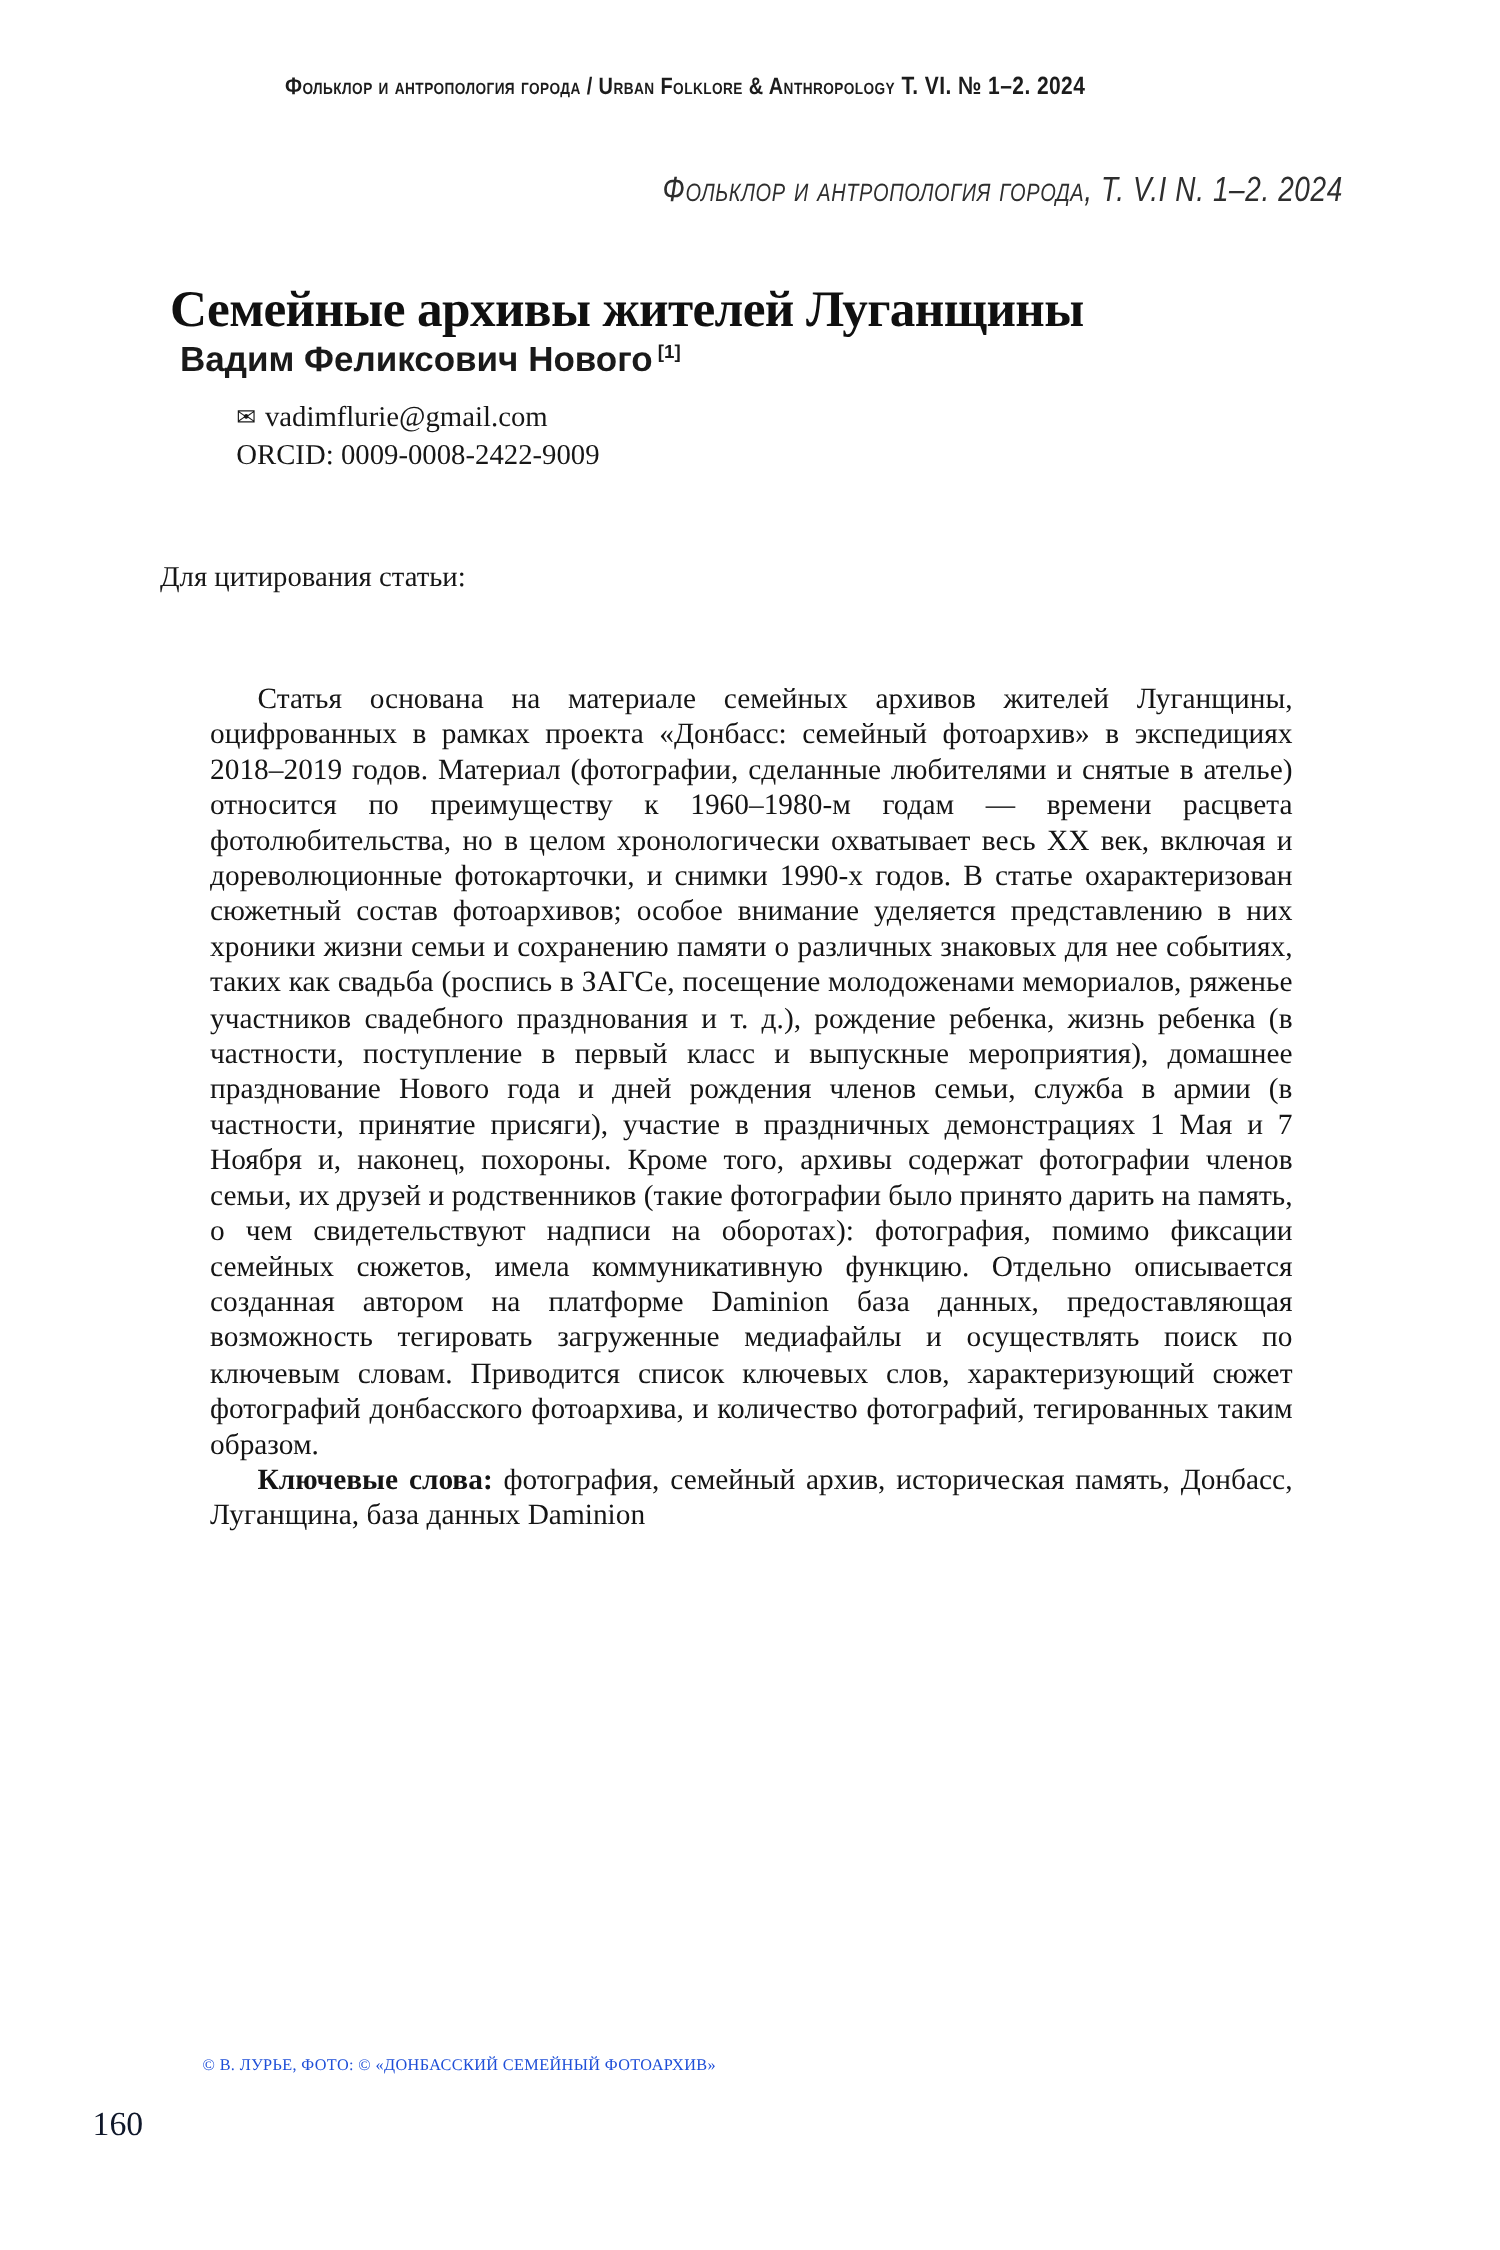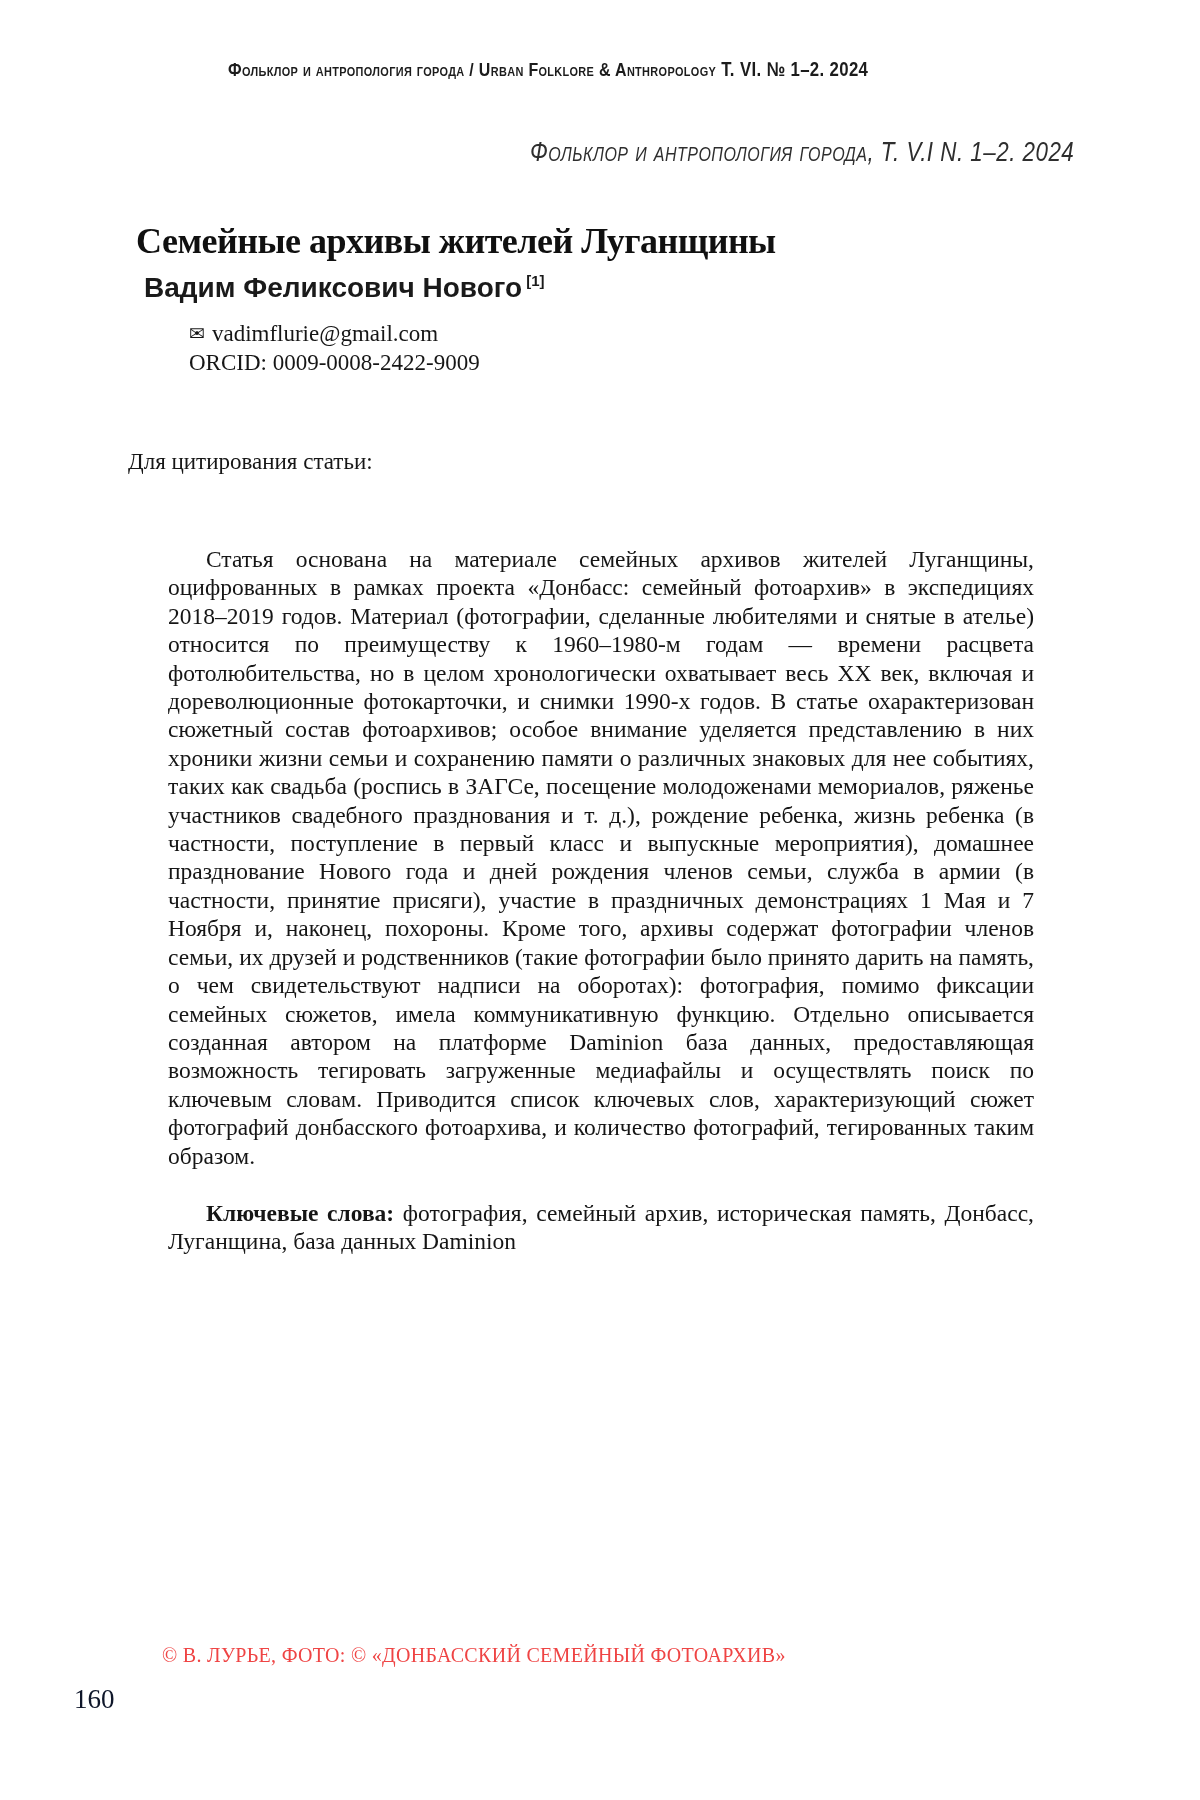--- a/index.html
+++ b/index.html
@@ -48,21 +48,21 @@
     font-variant: small-caps;
     font-weight: 400;
     font-size: 28px;
     letter-spacing: 0.6px;
     color: #2e2e2e;
   }
 
   
   .article-title {
     position: absolute; left: 136px; top: 196px;
-    font-size: 36px; font-weight: 700;
+    font-size: 41px; font-weight: 700;
     letter-spacing: -0.5px;
     color: #101010;
     white-space: nowrap;
   }
 
   
   .author-line {
     position: absolute; left: 144px; top: 272px;
     font-family: "Liberation Sans", sans-serif;
     font-size: 28px; font-weight: 700; color: #1a1a1a;
@@ -94,27 +94,27 @@
   .citation .cit-text { margin: 0; }
   .citation .it { font-style: italic; }
 
   
   .abstract-area {
     position: absolute; left: 168px; top: 545px; width: 866px;
     font-size: 23.5px; line-height: 28.4px;
     text-align: justify; color: #151515;
   }
   .abstract-area p { margin: 0; text-indent: 38px; }
-  .abstract-area .keywords-par { margin-top: 29px; }
+  .abstract-area .keywords-par { }
   .abstract-area .kw-label { font-weight: 700; }
 
   
   .footer-copyright {
     position: absolute; left: 162px; top: 1644px;
-    font-size: 20px; letter-spacing: 0.3px; color: #ef4444;
+    font-size: 13px; letter-spacing: 0.3px; color: #1d4ed8;
     white-space: nowrap;
   }
   .page-number {
     position: absolute; left: 74px; top: 1684px;
     font-size: 27px; color: #0f172a;
   }
 </style>
 </head>
 <body>
 

